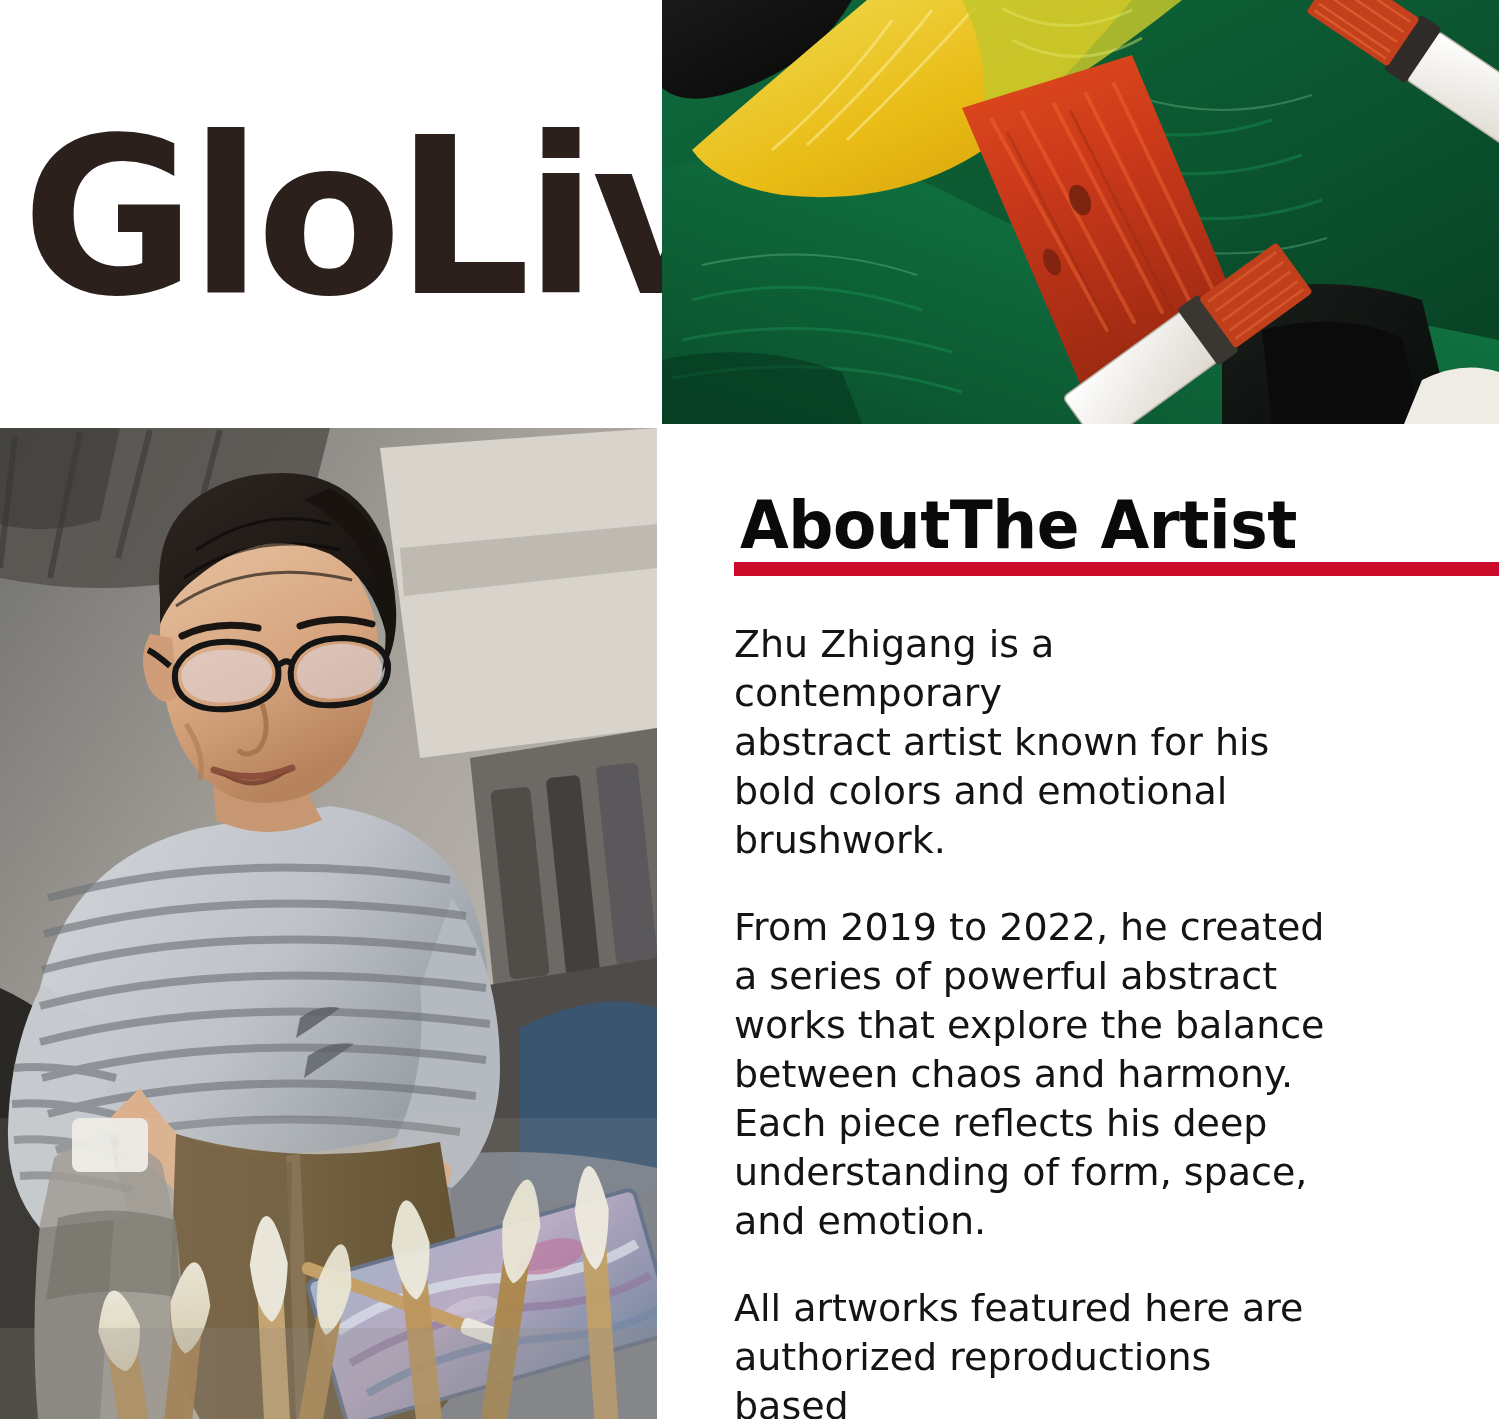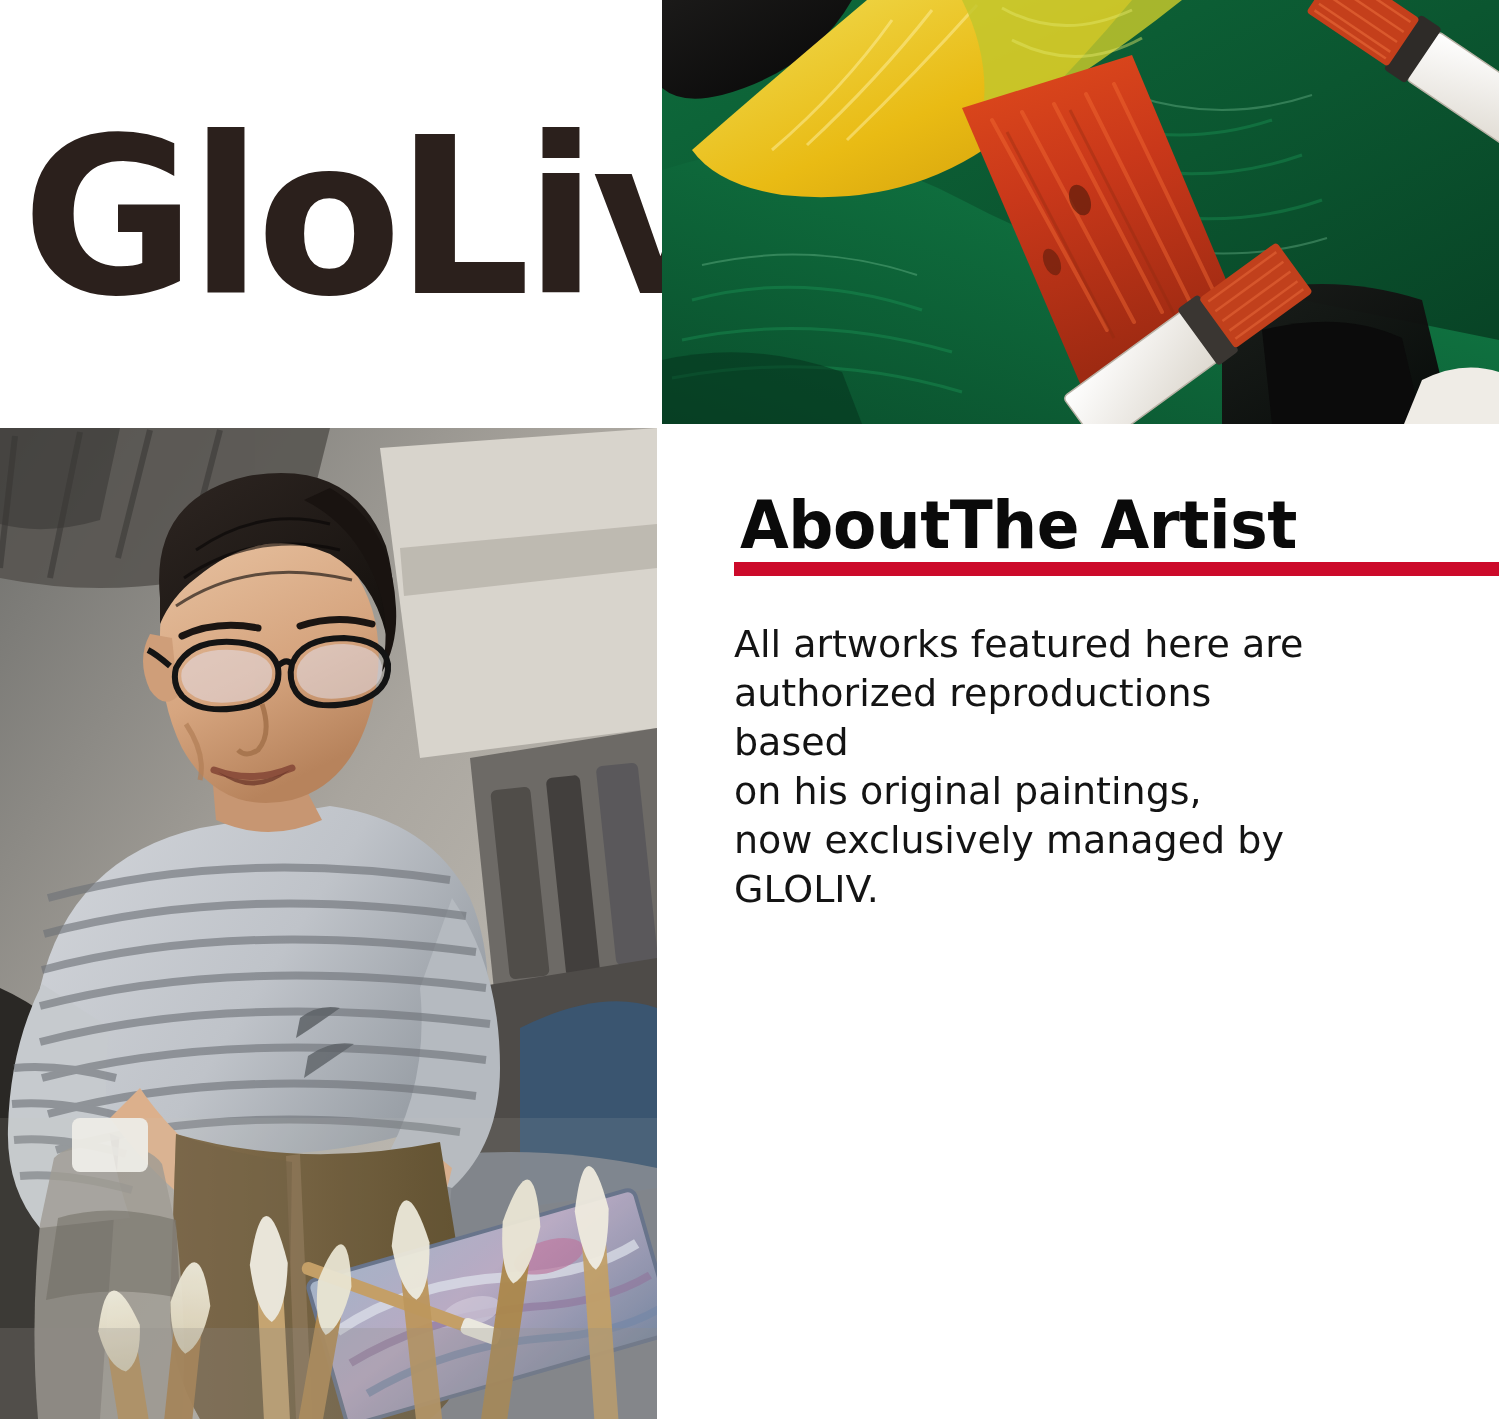--- a/index.html
+++ b/index.html
@@ -452,18 +452,29 @@
     </g>
   </svg>
 </div>
 
 <div id="about-panel">
   <h1 id="about-heading">AboutThe Artist</h1>
 </div>
 <div id="heading-rule" style="background: rgb(204, 10, 42);"></div>
 
 <div id="about-body">
+  <p>Zhu Zhigang is a contemporary
+abstract artist known for his
+bold colors and emotional
+brushwork.</p>
+  <p>From 2019 to 2022, he created
+a series of powerful abstract
+works that explore the balance
+between chaos and harmony.
+Each piece reflects his deep
+understanding of form, space,
+and emotion.</p>
   <p>All artworks featured here are
 authorized reproductions based
 on his original paintings,
 now exclusively managed by
 GLOLIV.</p>
 </div>
 
 </body></html>

